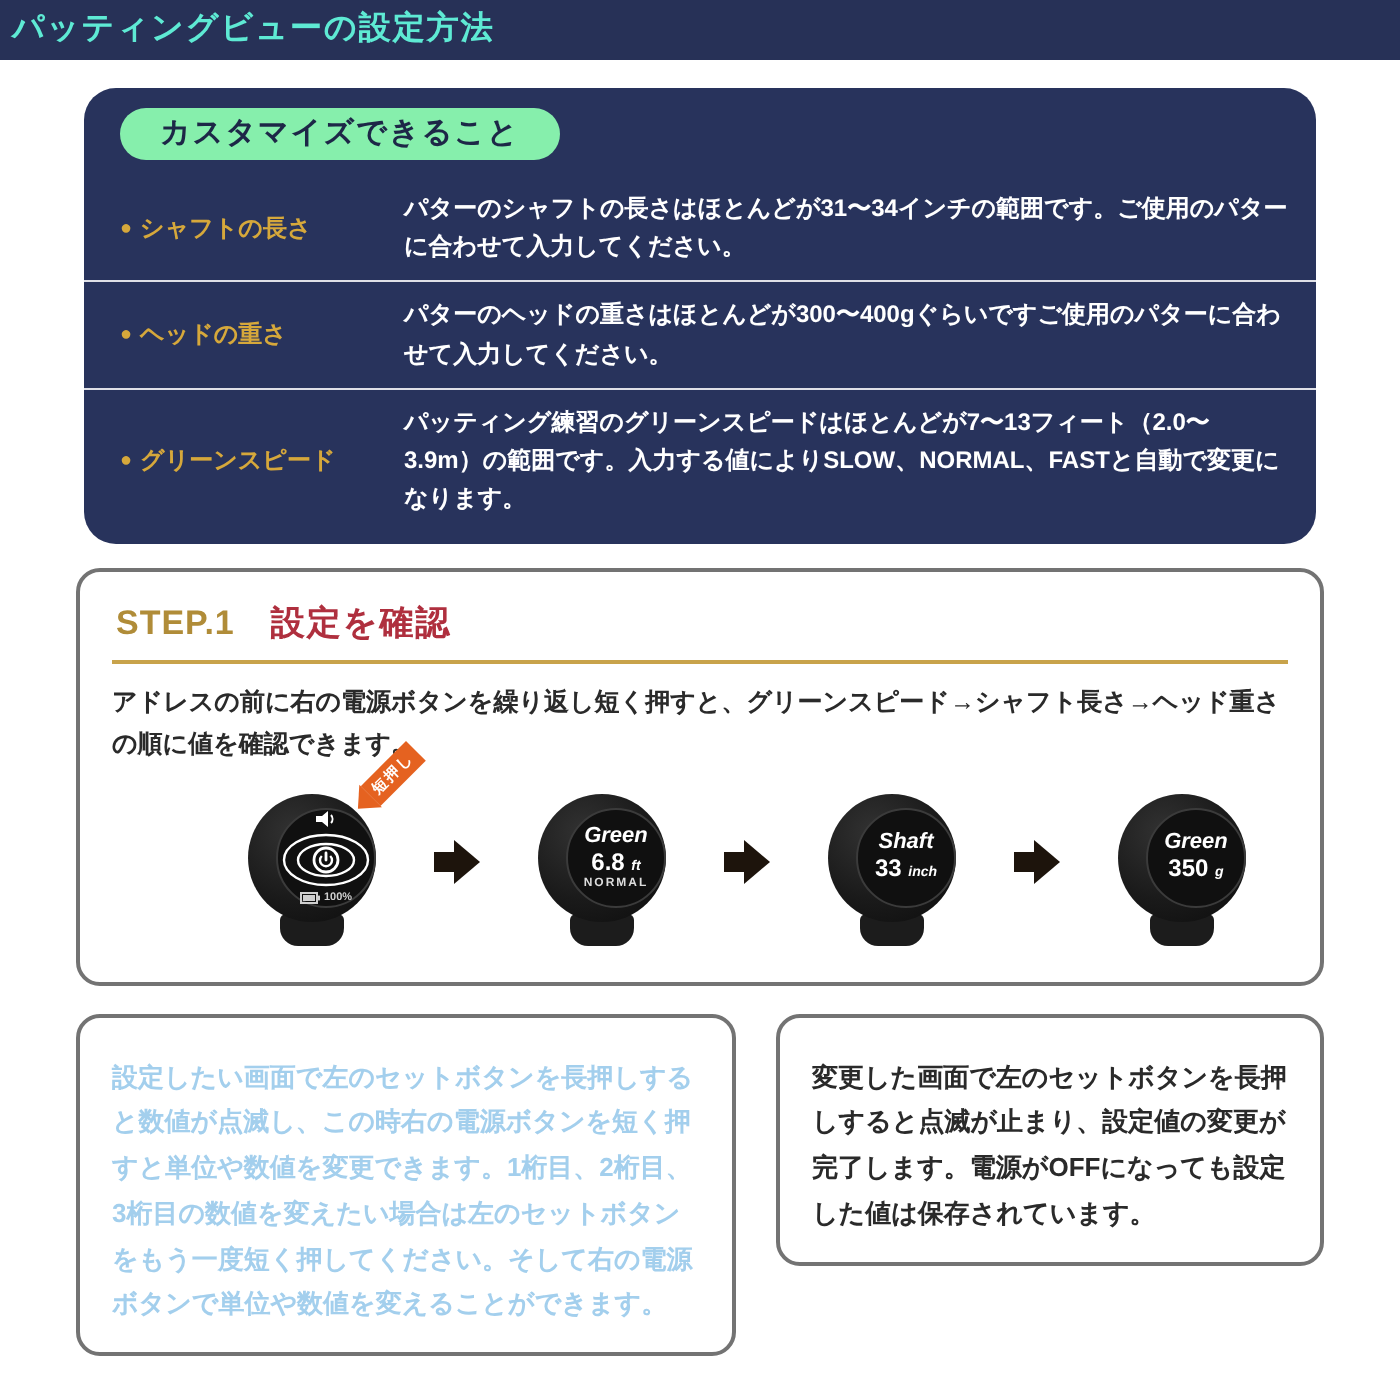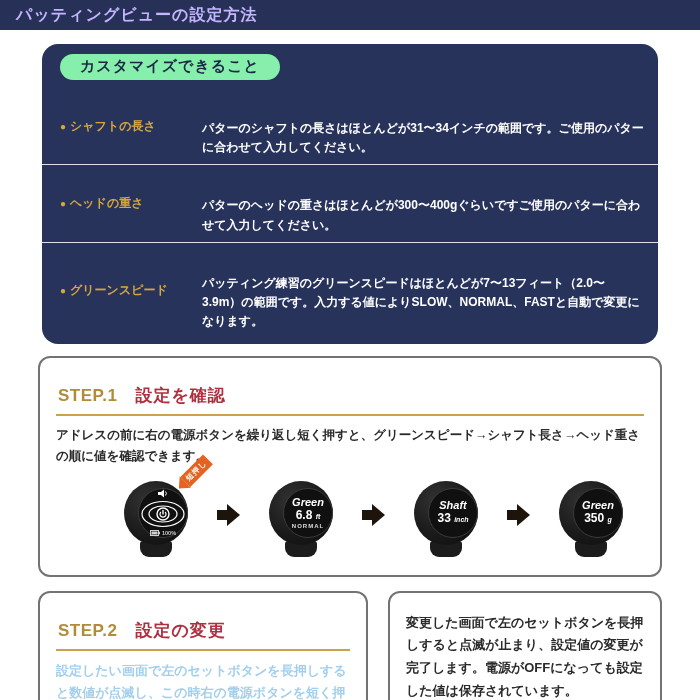--- a/index.html
+++ b/index.html
@@ -4,57 +4,57 @@
 <style>
   * { margin:0; padding:0; box-sizing:border-box; }
   html,body { background:#fff; }
   body {
     width:700px; height:700px; margin:0 auto; position:relative;
     font-family:"Liberation Sans","DejaVu Sans",sans-serif;
     -webkit-font-smoothing:antialiased; overflow:hidden;
   }
   
   .titlebar {
-    height:30px; background:#273157; color:#c4b5fd;
-    font-size:16px; font-weight:bold; line-height:30px; padding-left:16px;
+    height:30px; background:#273157; color:#5eead4;
+    font-size:16px; font-weight:bold; line-height:30px; padding-left:6px;
     letter-spacing:1px;
   }
   
   .customize {
     margin:14px 42px 0 42px; background:#28335c; border-radius:16px;
     padding:10px 0 6px 0; color:#fff;
   }
   .badge {
     display:inline-block; margin-left:18px; background:#86efac; color:#1d2747;
     font-size:15px; font-weight:bold; padding:3px 20px 4px 20px; border-radius:16px;
     letter-spacing:1px;
   }
   .c-row { display:flex; padding:7px 14px 7px 18px; align-items:center; }
   .c-row + .c-row { border-top:1px solid rgba(255,255,255,0.85); }
   .c-label {
     width:142px; flex:none; color:#d6a83b; font-size:12px; font-weight:bold;
     display:flex; align-items:center; gap:4px;
   }
   .c-bullet { font-size:10px; }
-  .c-desc { flex:1; font-size:12px; font-weight:bold; line-height:1.6;margin-top:24px; }
+  .c-desc { flex:1; font-size:12px; font-weight:bold; line-height:1.6; }
   
   .stepbox {
     background:#fff; border:2px solid #737373; border-radius:12px;
     padding:10px 16px 12px 16px;
   }
   .step1 { margin:12px 38px 0 38px; }
   .steps-row { display:flex; align-items:flex-start; margin:14px 38px 0 38px; gap:20px; }
   .step2 { width:330px; flex:none; }
   .step3 { flex:1; }
   .step-head {
     display:flex; align-items:baseline; gap:18px;
     border-bottom:2px solid #c8a34b; padding:4px 0 7px 2px;
   }
   .step-label { color:#b08c38; font-size:17px; font-weight:bold; letter-spacing:0.5px; }
-  .step-title { color:#af2f3e; font-size:17px; font-weight:bold; letter-spacing:1px;margin-top:12px; }
+  .step-title { color:#af2f3e; font-size:17px; font-weight:bold; letter-spacing:1px; }
   .step-body { margin-top:9px; color:#2a2a2a; font-size:12.5px; font-weight:bold; line-height:1.65; }
   .step2 .step-body { color:#a3cfed; font-size:13px; line-height:1.75; }
   .step3 .step-body { font-size:13px; line-height:1.75; }
   
   .devices { display:flex; align-items:center; gap:29px; margin:10px 0 2px 68px; height:84px; }
   .device-wrap { position:relative; width:64px; height:76px; flex:none; }
   .device-tab {
     position:absolute; left:50%; transform:translateX(-50%); bottom:0;
     width:32px; height:16px; background:#1c1c1c; border-radius:3px 3px 9px 9px;
   }
@@ -225,23 +225,19 @@
           </div>
         </div>
       </div>
     </div>
 
   </div>
 </div>
 
 <div class="steps-row">
   <div class="stepbox step2">
-    <div class="step-head">
-      <span class="step-label">STEP.2</span>
-      <span class="step-title">設定の変更</span>
-    </div>
     <div class="step-body">設定したい画面で左のセットボタンを長押しすると数値が点滅し、この時右の電源ボタンを短く押すと単位や数値を変更できます。1桁目、2桁目、3桁目の数値を変えたい場合は左のセットボタンをもう一度短く押してください。そして右の電源ボタンで単位や数値を変えることができます。</div>
   </div>
 
   <div class="stepbox step3">
     <div class="step-body">変更した画面で左のセットボタンを長押しすると点滅が止まり、設定値の変更が完了します。電源がOFFになっても設定した値は保存されています。</div>
   </div>
 </div>
 
 </body></html>

